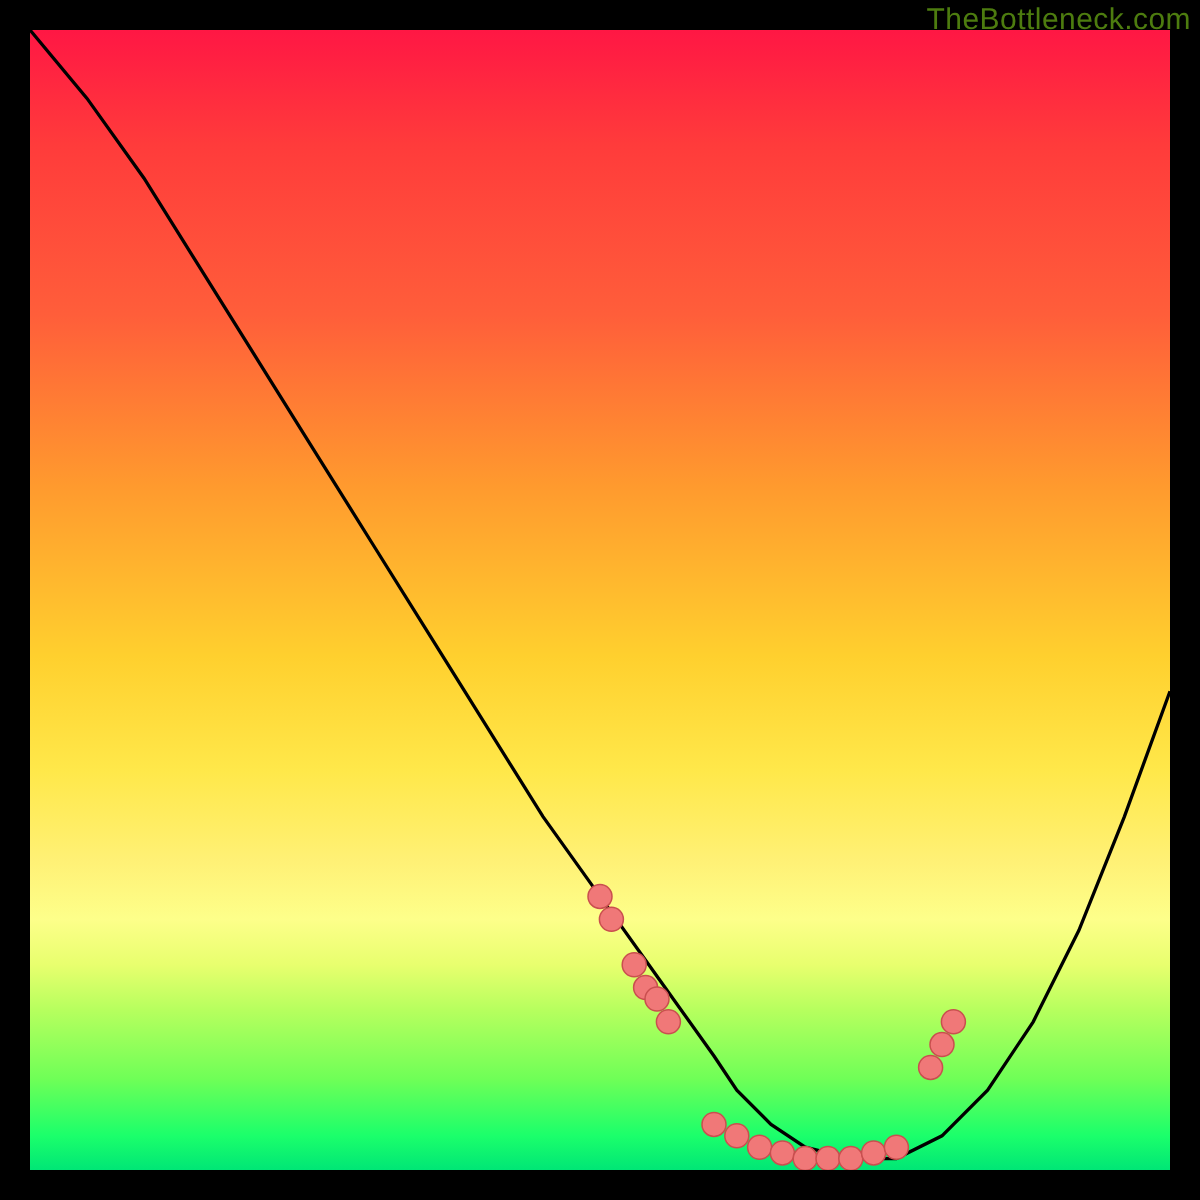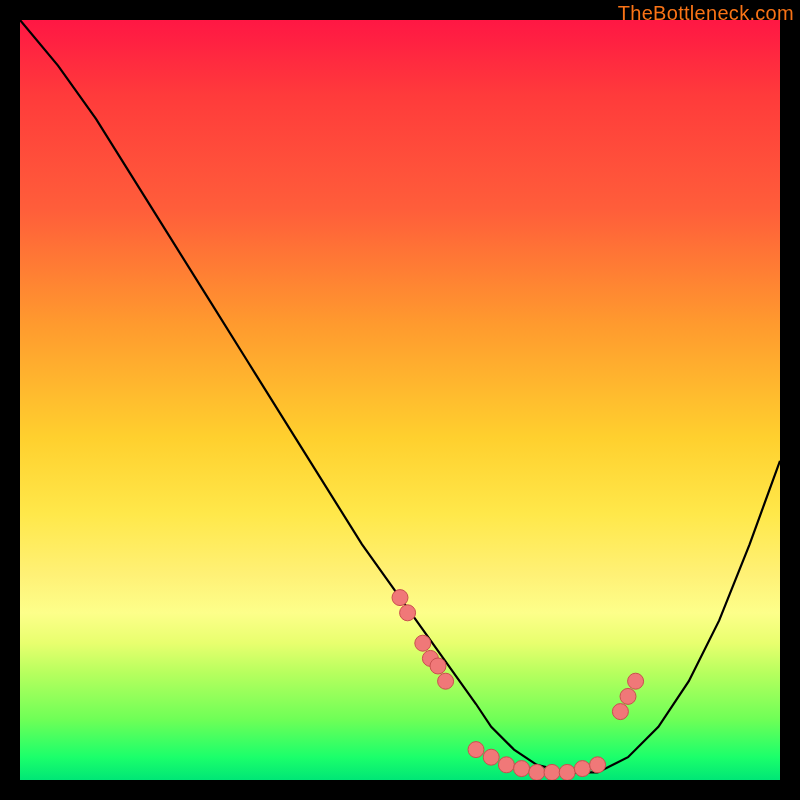--- a/index.html
+++ b/index.html
@@ -40,21 +40,21 @@
       #b6ff5e 86%,
       #6fff57 92%,
       #1bff6b 97%,
       #00e676 100%
     );
   }
   .watermark {
     position: absolute;
     top: 2px;
     right: 6px;
-    color: #f97316;
+    color: #4d7c0f;
     font-size: 20px;
     font-weight: 500;
     letter-spacing: 0.3px;
     z-index: 10;
   }
   svg.curve {
     position: absolute;
     left: 0;
     top: 0;
     width: 760px;

